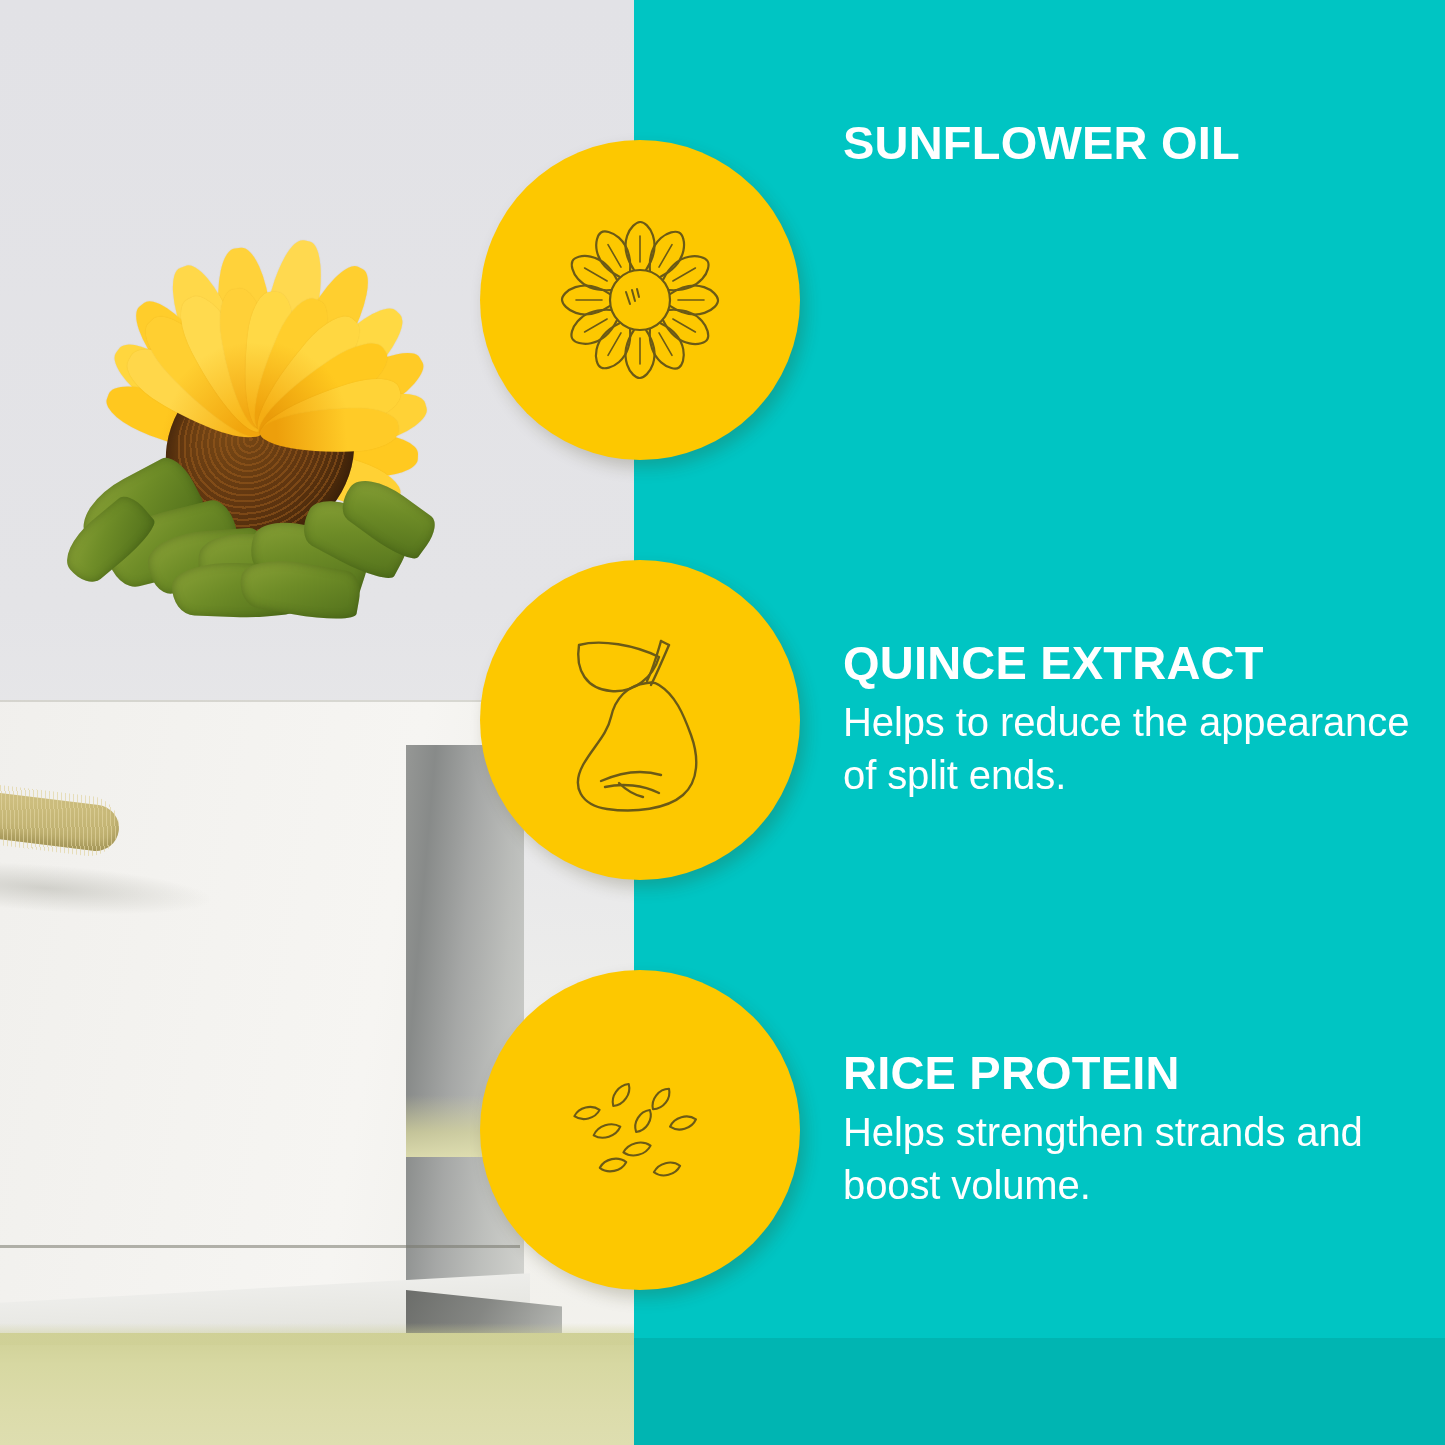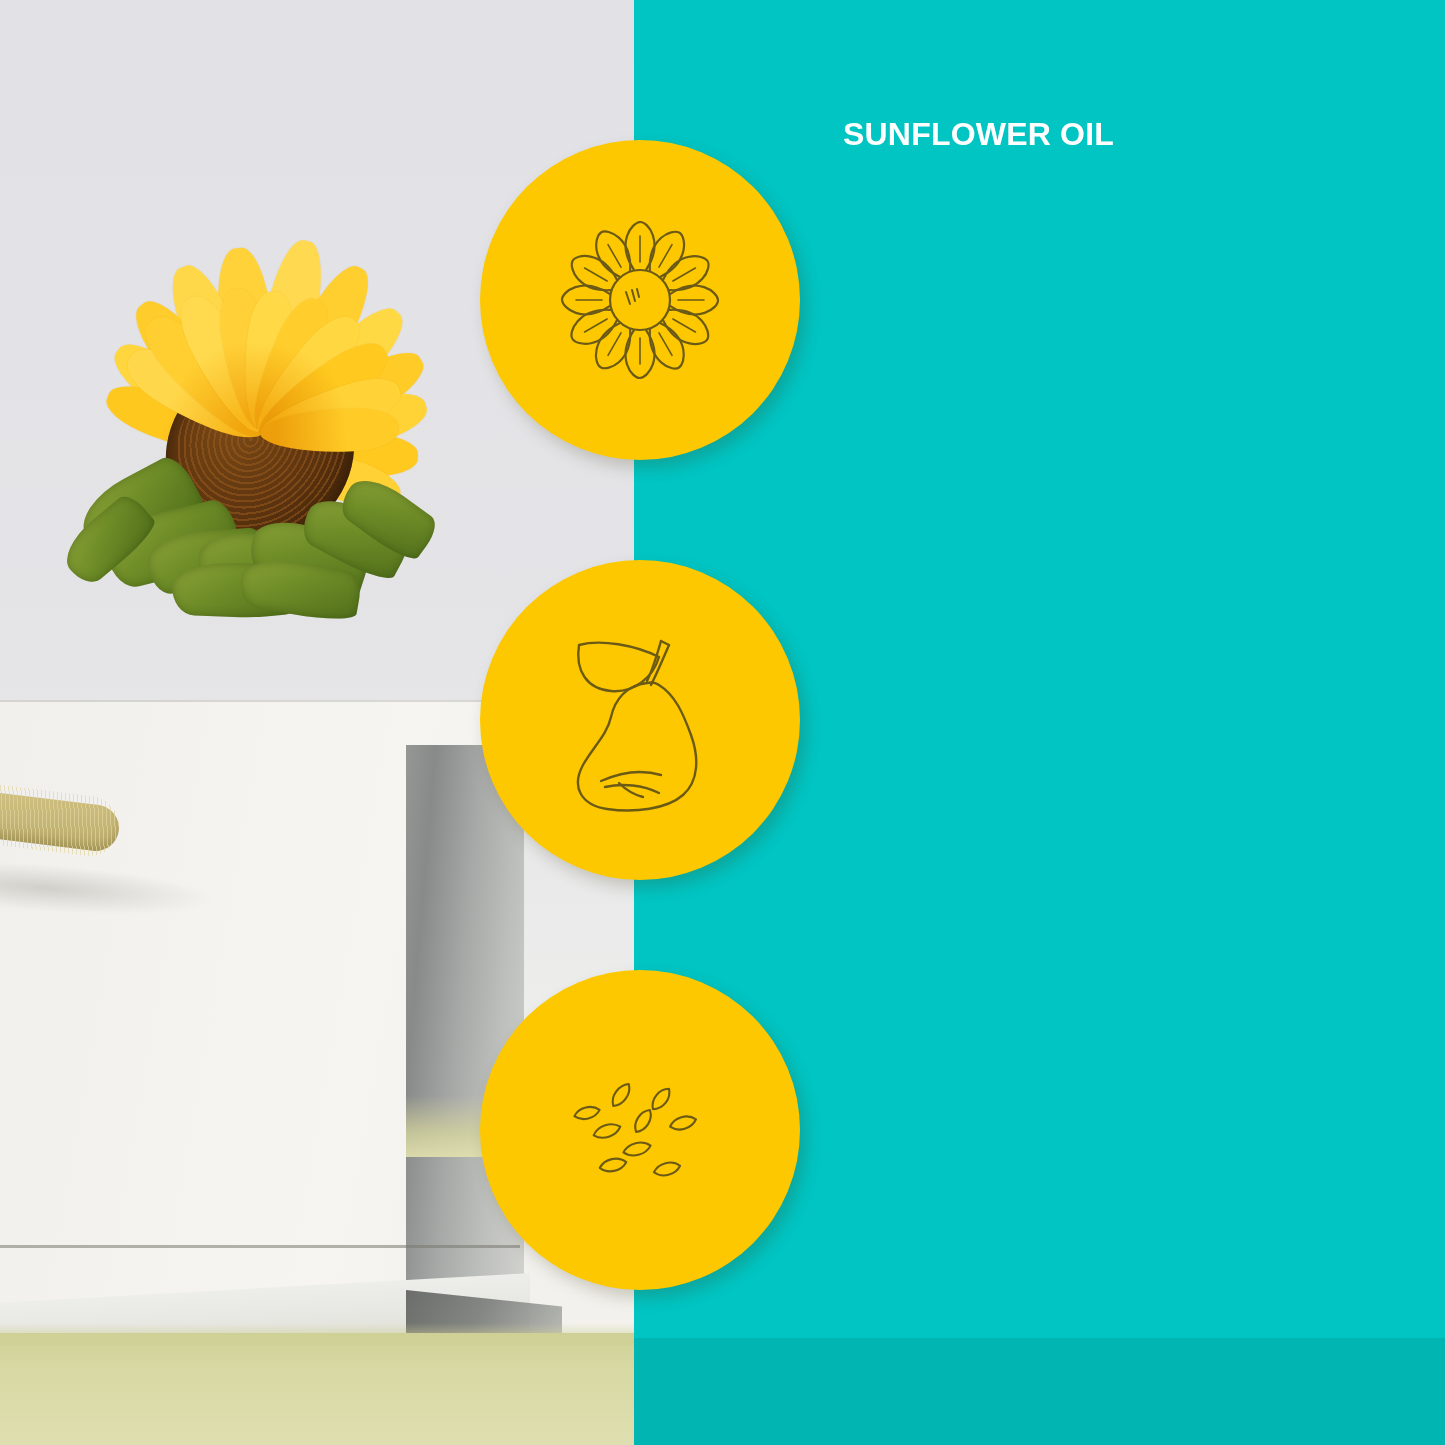--- a/index.html
+++ b/index.html
@@ -59,21 +59,21 @@
   .c1{left:480px;top:140px;}
   .c2{left:480px;top:560px;}
   .c3{left:480px;top:970px;}
   .circle svg{display:block;}
 
   
   .block-text{position:absolute;left:843px;width:575px;color:#ffffff;}
   .b1{top:118px;}
   .b2{top:638px;}
   .b3{top:1048px;}
-  .hd{font-size:32px;font-weight:bold;letter-spacing:.2px;line-height:1.06;margin:0 0 8px 0;}
+  .hd{font-size:47px;font-weight:bold;letter-spacing:.2px;line-height:1.06;margin:0 0 8px 0;}
   .bd{font-size:40px;font-weight:400;line-height:1.33;margin:0;letter-spacing:-.1px;}
 </style>
 </head>
 <body>
 
 <div class="stage">
 
   <div class="photo">
     <div class="block"></div>
     <div class="block-face"></div>
@@ -215,15 +215,23 @@
             </g>
           </g>
       </svg>
     </span>
   </div>
 
   <div class="block-text b1">
     <h2 class="hd">SUNFLOWER OIL</h2>
   </div>
 
-
+  <div class="block-text b2">
+    <h2 class="hd">QUINCE EXTRACT</h2>
+    <p class="bd">Helps to reduce the appearance of split ends.</p>
+  </div>
+
+  <div class="block-text b3">
+    <h2 class="hd">RICE PROTEIN</h2>
+    <p class="bd">Helps strengthen strands and boost volume.</p>
+  </div>
 
 </div>
 
 </body></html>

